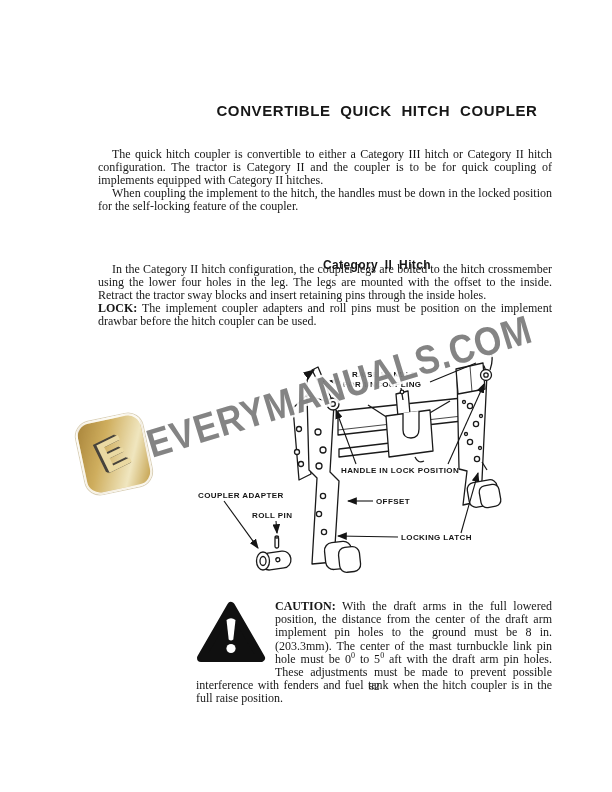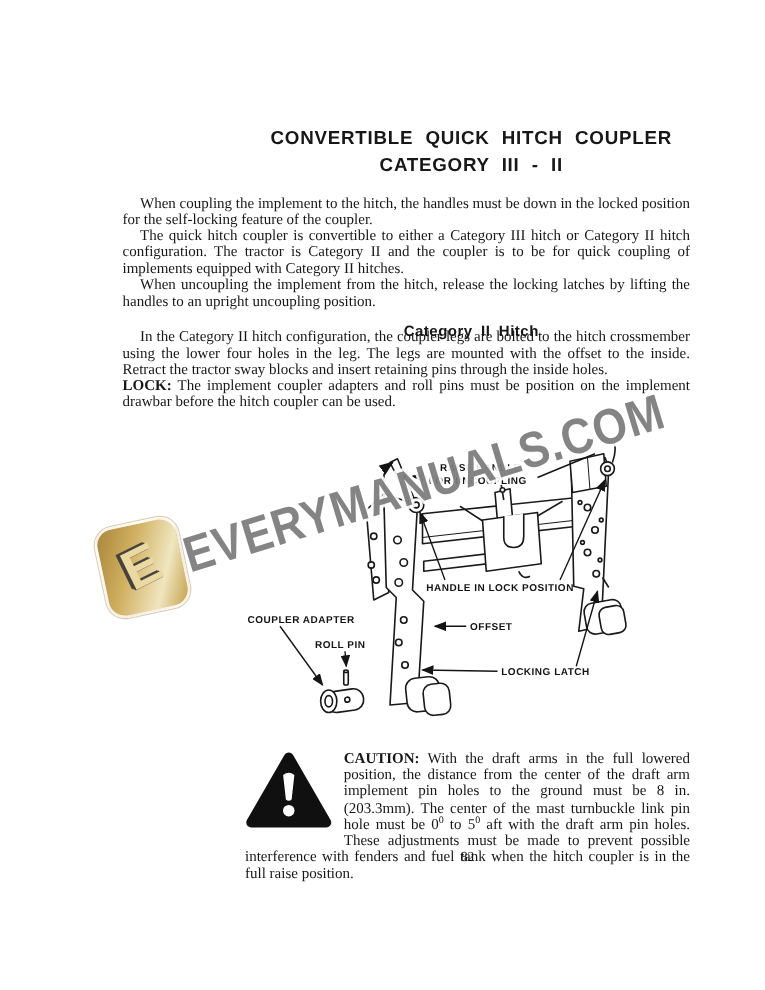--- a/index.html
+++ b/index.html
@@ -48,27 +48,25 @@
     text-shadow:-3px -2px 0 #47433c,-2px -1px 0 #47433c,-1px 0 0 #47433c;
   }
 </style>
 </head>
 <body>
 
 <div class="page">
 
   <div class="title-block">
     <div class="title-line">CONVERTIBLE QUICK HITCH COUPLER</div>
-    <div class="title-line">CATEGORY III - II</div>
   </div>
 
   <div class="bodycol intro">
+    <p class="para indent">The quick hitch coupler is convertible to either a Category III hitch or Category II hitch configuration. The tractor is Category II and the coupler is to be for quick coupling of implements equipped with Category II hitches.</p>
     <p class="para indent gap">When coupling the implement to the hitch, the handles must be down in the locked position for the self-locking feature of the coupler.</p>
-    <p class="para indent">The quick hitch coupler is convertible to either a Category III hitch or Category II hitch configuration. The tractor is Category II and the coupler is to be for quick coupling of implements equipped with Category II hitches.</p>
-    <p class="para indent">When uncoupling the implement from the hitch, release the locking latches by lifting the handles to an upright uncoupling position.</p>
   </div>
 
   <div class="heading2">Category II Hitch</div>
 
   <div class="bodycol body2">
     <p class="para indent">In the Category II hitch configuration, the coupler legs are bolted to the hitch crossmember using the lower four holes in the leg. The legs are mounted with the offset to the inside. Retract the tractor sway blocks and insert retaining pins through the inside holes.</p>
     <p class="para"><span class="b">LOCK:</span><span> The implement coupler adapters and roll pins must be position on the implement drawbar before the hitch coupler can be used.</span></p>
   </div>
 
   <div class="diagram">

